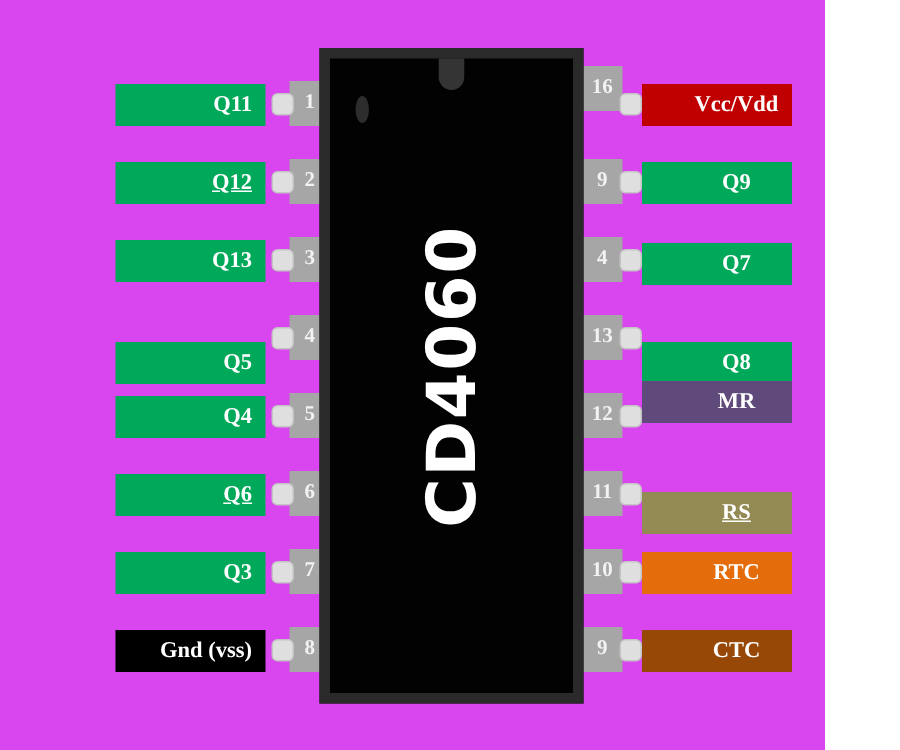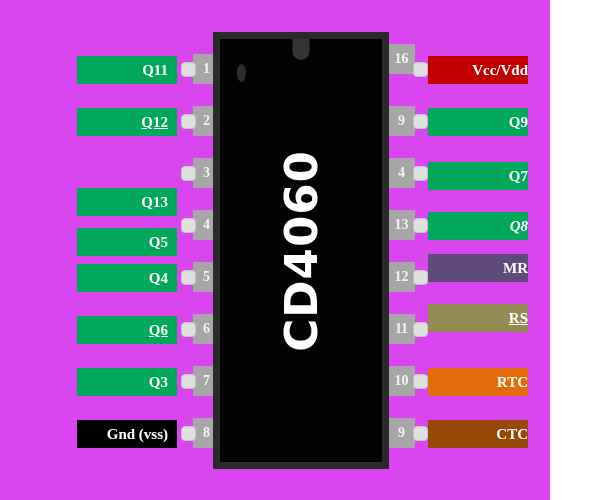--- a/index.html
+++ b/index.html
@@ -70,21 +70,21 @@
     font-size: 15px;
     z-index: 2;
   }
   .pin-label.left {
     left: 77px;
     text-align: right;
     padding-right: 9px;
   }
   .pin-label.right {
     left: 428px;
-    text-align: right;
+    text-align: center;
     padding-left: 26px;
   }
   
   .pin-number {
     position: absolute;
     width: 27px;
     height: 30px;
     line-height: 30px;
     text-align: center;
     font-weight: 700;
@@ -112,21 +112,21 @@
 <div class="canvas">
   <div id="pins">
   <div class="pin-label left" style="top: 56px; background: rgb(0, 168, 89); color: rgb(255, 255, 255);">Q11</div>
   <div class="pin-stub left" style="top: 62px; background: rgb(223, 223, 223);"></div>
   <div class="pin-number left" style="top: 54px; background: rgb(166, 166, 166); color: rgb(242, 242, 242);">1</div>
 
   <div class="pin-label left" style="top: 108px; background: rgb(0, 168, 89); color: rgb(255, 255, 255); text-decoration: underline;">Q12</div>
   <div class="pin-stub left" style="top: 114px; background: rgb(223, 223, 223);"></div>
   <div class="pin-number left" style="top: 106px; background: rgb(166, 166, 166); color: rgb(242, 242, 242);">2</div>
 
-  <div class="pin-label left" style="top: 160px; background: rgb(0, 168, 89); color: rgb(255, 255, 255); margin-top: 28px;">Q13</div>
+  <div class="pin-label left" style="top: 160px; background: rgb(0, 168, 89); color: rgb(255, 255, 255);">Q13</div>
   <div class="pin-stub left" style="top: 166px; background: rgb(223, 223, 223);"></div>
   <div class="pin-number left" style="top: 158px; background: rgb(166, 166, 166); color: rgb(242, 242, 242);">3</div>
 
   <div class="pin-label left" style="top: 228px; background: rgb(0, 168, 89); color: rgb(255, 255, 255);">Q5</div>
   <div class="pin-stub left" style="top: 218px; background: rgb(223, 223, 223);"></div>
   <div class="pin-number left" style="top: 210px; background: rgb(166, 166, 166); color: rgb(242, 242, 242);">4</div>
 
   <div class="pin-label left" style="top: 264px; background: rgb(0, 168, 89); color: rgb(255, 255, 255);">Q4</div>
   <div class="pin-stub left" style="top: 270px; background: rgb(223, 223, 223);"></div>
   <div class="pin-number left" style="top: 262px; background: rgb(166, 166, 166); color: rgb(242, 242, 242);">5</div>
@@ -148,29 +148,29 @@
   <div class="pin-number right" style="top: 44px; background: rgb(166, 166, 166); color: rgb(242, 242, 242);">16</div>
 
   <div class="pin-label right" style="top: 108px; background: rgb(0, 168, 89); color: rgb(255, 255, 255);">Q9</div>
   <div class="pin-stub right" style="top: 114px; background: rgb(223, 223, 223);"></div>
   <div class="pin-number right" style="top: 106px; background: rgb(166, 166, 166); color: rgb(242, 242, 242);">9</div>
 
   <div class="pin-label right" style="top: 162px; background: rgb(0, 168, 89); color: rgb(255, 255, 255);">Q7</div>
   <div class="pin-stub right" style="top: 166px; background: rgb(223, 223, 223);"></div>
   <div class="pin-number right" style="top: 158px; background: rgb(166, 166, 166); color: rgb(242, 242, 242);">4</div>
 
-  <div class="pin-label right" style="top: 212px; background: rgb(0, 168, 89); color: rgb(255, 255, 255); font-style: italic;">Q8</div>
+  <div class="pin-label right" style="top: 228px; background: rgb(0, 168, 89); color: rgb(255, 255, 255);">Q8</div>
   <div class="pin-stub right" style="top: 218px; background: rgb(223, 223, 223);"></div>
   <div class="pin-number right" style="top: 210px; background: rgb(166, 166, 166); color: rgb(242, 242, 242);">13</div>
 
   <div class="pin-label right" style="top: 254px; background: rgb(96, 74, 123); color: rgb(255, 255, 255);">MR</div>
   <div class="pin-stub right" style="top: 270px; background: rgb(223, 223, 223);"></div>
   <div class="pin-number right" style="top: 262px; background: rgb(166, 166, 166); color: rgb(242, 242, 242);">12</div>
 
-  <div class="pin-label right" style="top: 304px; background: rgb(148, 138, 84); color: rgb(255, 255, 255); text-decoration: underline;">RS</div>
+  <div class="pin-label right" style="top: 328px; background: rgb(148, 138, 84); color: rgb(255, 255, 255); text-decoration: underline;">RS</div>
   <div class="pin-stub right" style="top: 322px; background: rgb(223, 223, 223);"></div>
   <div class="pin-number right" style="top: 314px; background: rgb(166, 166, 166); color: rgb(242, 242, 242);">11</div>
 
   <div class="pin-label right" style="top: 368px; background: rgb(229, 108, 10); color: rgb(255, 255, 255);">RTC</div>
   <div class="pin-stub right" style="top: 374px; background: rgb(223, 223, 223);"></div>
   <div class="pin-number right" style="top: 366px; background: rgb(166, 166, 166); color: rgb(242, 242, 242);">10</div>
 
   <div class="pin-label right" style="top: 420px; background: rgb(151, 72, 6); color: rgb(255, 255, 255);">CTC</div>
   <div class="pin-stub right" style="top: 426px; background: rgb(223, 223, 223);"></div>
   <div class="pin-number right" style="top: 418px; background: rgb(166, 166, 166); color: rgb(242, 242, 242);">9</div>

